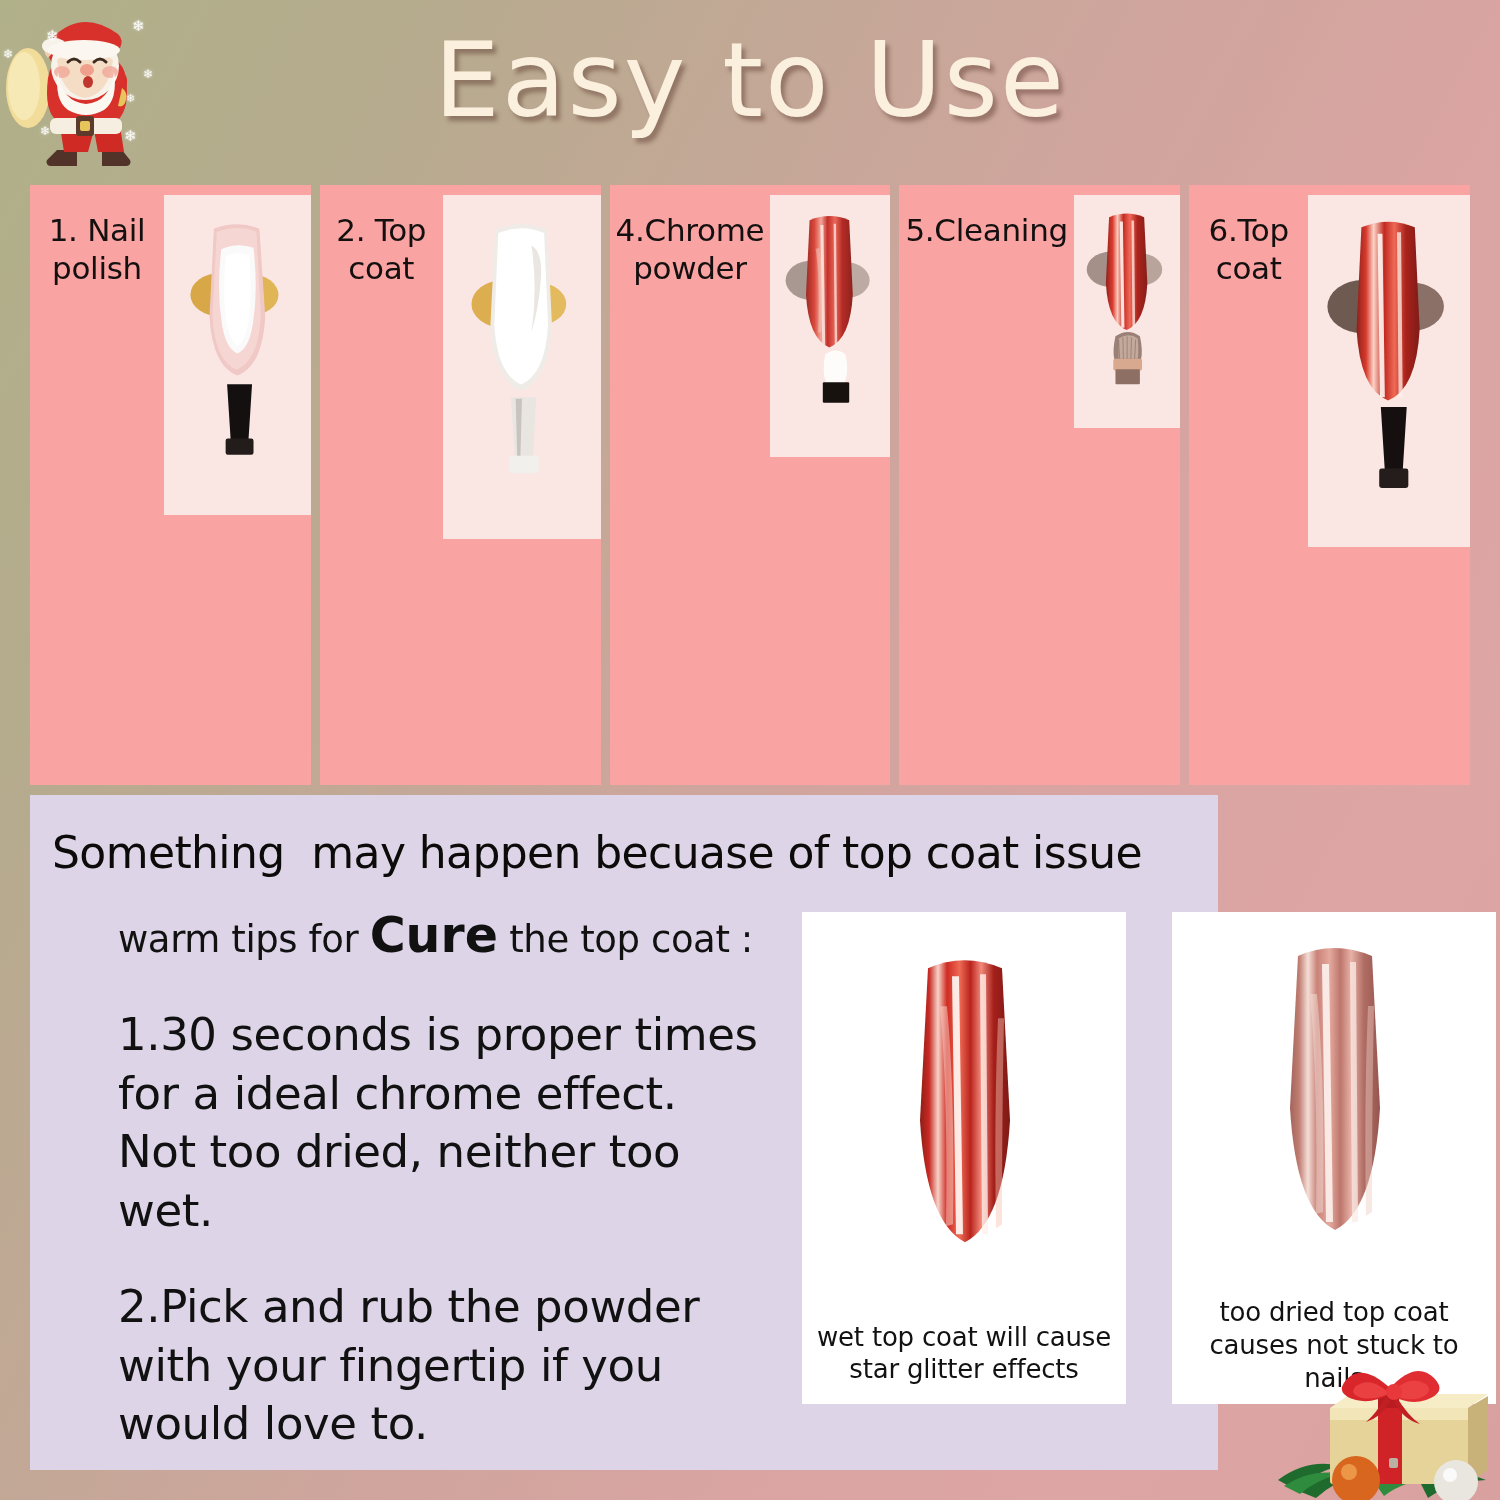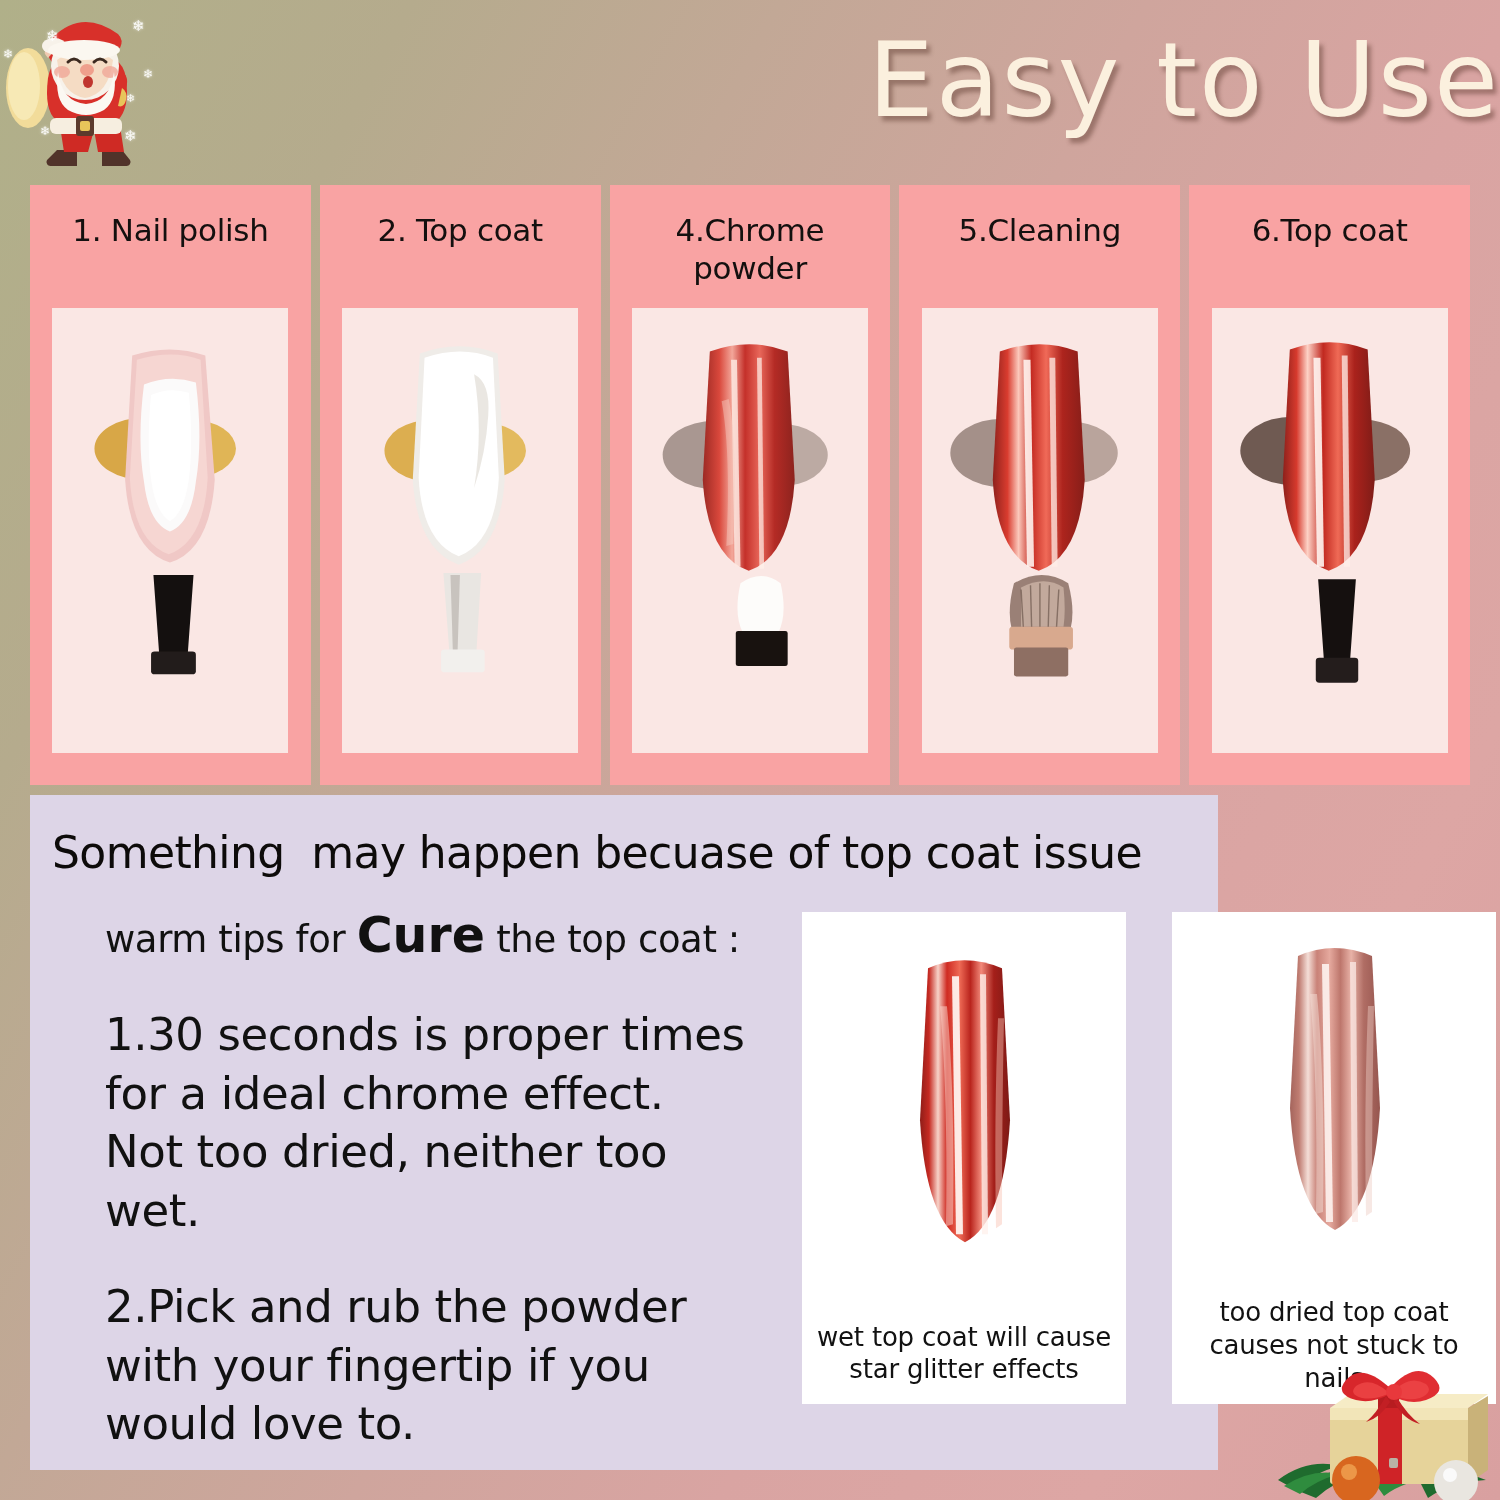--- a/index.html
+++ b/index.html
@@ -20,31 +20,31 @@
         #dda6a4 82%,
         #d9a0a0 100%);
     overflow:hidden;
   }
   
   #santa{position:absolute;left:2px;top:0;width:160px;height:172px;}
   .snowflake{position:absolute;color:#fff;font-size:15px;opacity:.92;
     text-shadow:0 0 3px rgba(255,255,255,.8);line-height:1;}
   
   #title{
-    position:absolute;left:0;top:28px;width:1500px;text-align:right;
+    position:absolute;left:0;top:28px;width:1500px;text-align:center;
     font-size:104px;line-height:1;letter-spacing:2px;
     color:#fbf0de;font-weight:400;
     text-shadow:4px 5px 4px rgba(90,55,45,.45);
     font-family:"DejaVu Sans", sans-serif;
   }
   
   #steps{position:absolute;left:30px;top:185px;width:1440px;height:600px;
     display:flex;gap:9px;}
   .step{
-    flex:1 1 0;display:flex;flex-direction:column;align-items:center;
+    flex:1 1 0;display:flex;flex-direction:row;align-items:flex-start;
     background:#f9a3a3;
   }
   .step.lav{background:#ddd8ea;height:623px;}
   .step-label{
     font-size:31px;color:#14100f;line-height:1.22;
     text-align:center;padding:27px 6px 0 6px;min-height:86px;
     font-family:"DejaVu Sans", sans-serif;letter-spacing:-.3px;
   }
   .step-photo{
     width:84%;flex:1 1 auto;margin:10px 0 32px 0;
@@ -54,21 +54,21 @@
   
   #bottom{
     position:absolute;left:30px;top:795px;width:1188px;height:675px;
     background:#ddd5e7;
   }
   #bottom-heading{
     font-size:44px;color:#0d0b0a;padding:32px 0 0 22px;
     letter-spacing:-.6px;white-space:pre;
     font-family:"DejaVu Sans", sans-serif;
   }
-  #tips{position:absolute;left:75px;top:108px;width:640px;}
+  #tips{position:absolute;left:88px;top:108px;width:640px;}
   .tip-lead{font-size:37px;color:#111;line-height:1.33;letter-spacing:-.4px;
     font-family:"DejaVu Sans", sans-serif;}
   .tip-lead .big{font-size:49px;font-weight:bold;letter-spacing:0;}
   .tip{font-size:45px;color:#111;line-height:1.3;margin-top:38px;
     letter-spacing:-.4px;font-family:"DejaVu Sans", sans-serif;}
   #compare{position:absolute;left:727px;top:117px;display:flex;gap:46px;margin-left:45px;}
   .card{width:324px;height:492px;background:#fff;
     display:flex;flex-direction:column;align-items:center;}
   .card-art{flex:1 1 auto;width:100%;position:relative;}
   .card-cap{font-size:26px;color:#121212;text-align:center;line-height:1.26;

